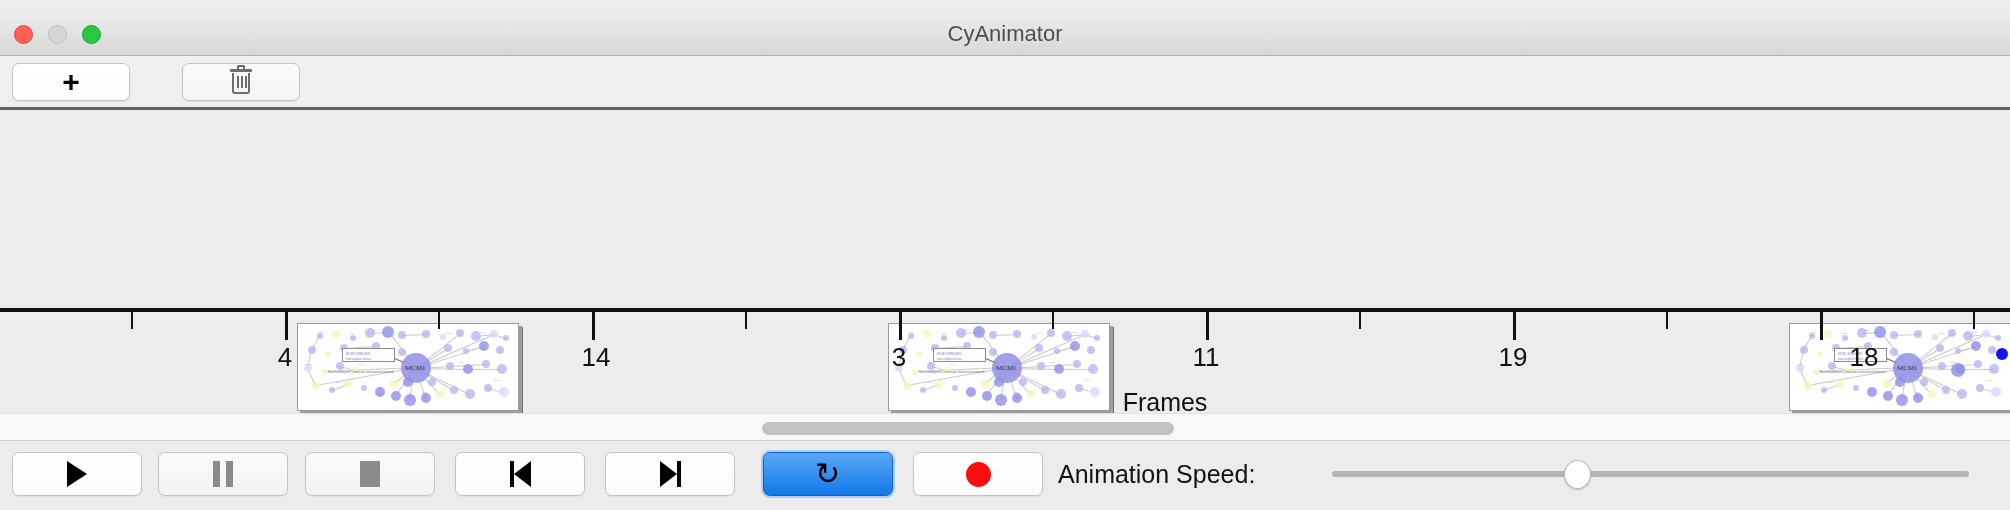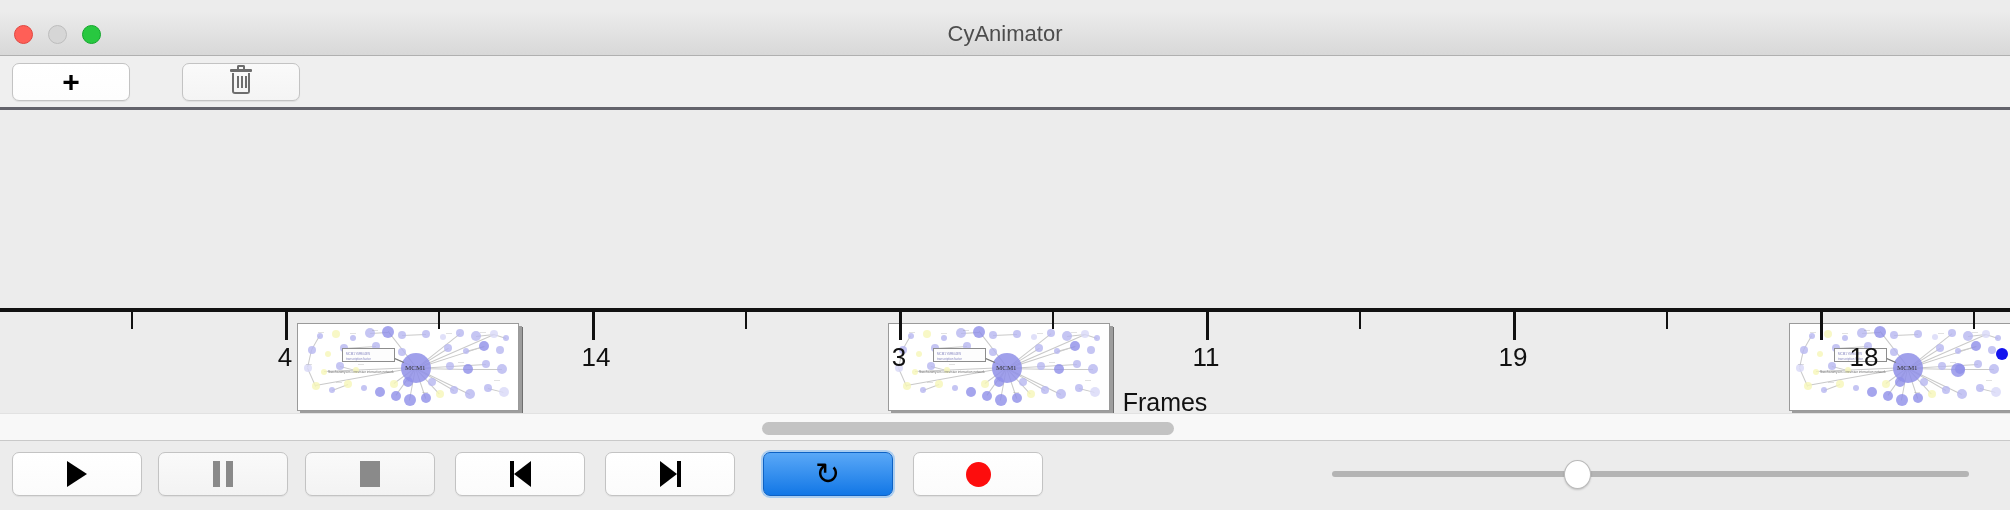--- a/index.html
+++ b/index.html
@@ -639,19 +639,20 @@
           <span class="bar"></span>
       </span>
     </div>
     <div class="cbtn active" style="left:763px; width:130px;">
       <span class="ico-loop">↻</span>
     </div>
     <div class="cbtn" style="left:913px; width:130px;">
       <span class="ico-record"></span>
     </div>
 
+    <div class="speed-label" style="left:1058px;">Animation Speed:</div>
 
     <div class="slider" id="speed-slider" style="left: 1332px; width: 637px;">
       <div class="track"></div>
       <div class="knob" id="speed-knob" style="left: 231.8px;"></div>
     </div>
   </div>
 </div>
 
 </body></html>

